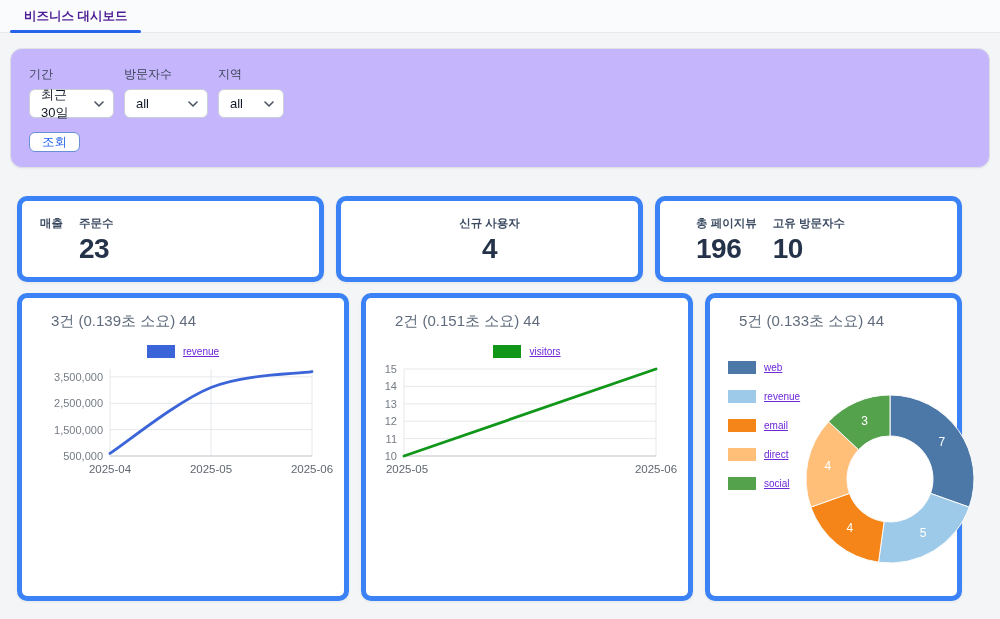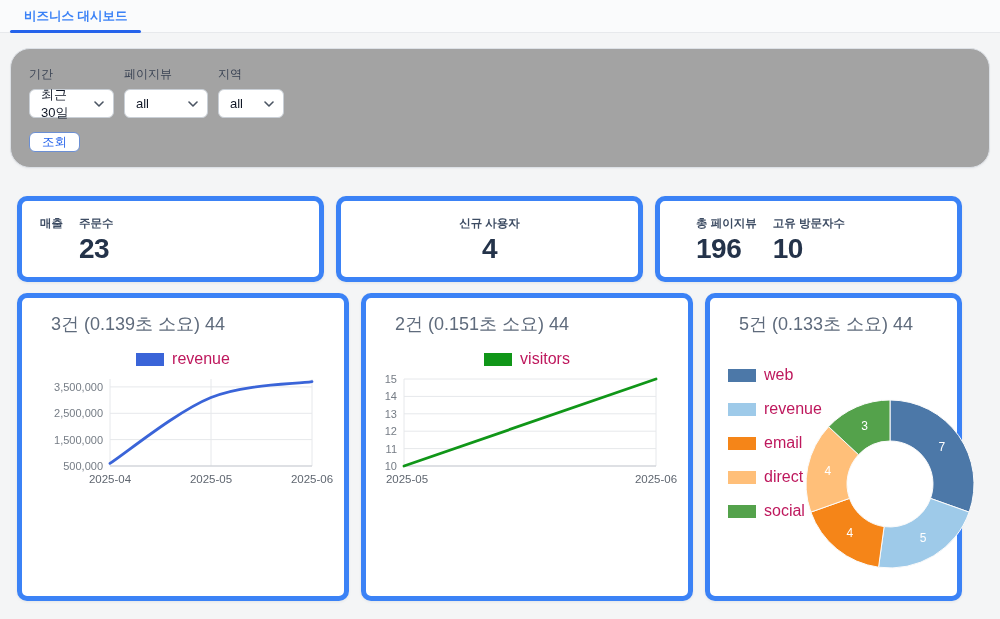--- a/index.html
+++ b/index.html
@@ -12,29 +12,29 @@
   }
   
   .tabbar {
     height:33px; background:#fafbfc; border-bottom:1px solid #e7e9ec;
     display:flex; align-items:stretch; padding-left:10px;
   }
   .tab {
     position:relative; display:flex; align-items:center;
     padding:0 14px; cursor:pointer;
   }
-  .tab .tab-label { font-size:12.5px; font-weight:700; color:#3b82f6; }
+  .tab .tab-label { font-size:12.5px; font-weight:700; color:#4c1d95; }
   .tab.active::after {
     content:""; position:absolute; left:0; right:0; bottom:-1px; height:3px;
     background:#2563eb; border-radius:2px;
   }
   
   .main { padding:0 10px; }
   .filter-panel {
-    margin-top:15px; background:#a3a3a3; border:1px solid #dde1e6; border-radius:20px;
+    margin-top:15px; background:#c4b5fd; border:1px solid #dde1e6; border-radius:12px;
     padding:17px 18px 15px 18px; box-shadow:0 1px 2px rgba(16,24,40,.04);
   }
   .filter-fields { display:flex; gap:10px; }
   .field { display:flex; flex-direction:column; }
   .field-label { font-size:12px; color:#3a4354; margin-bottom:6px; }
   .select {
     height:29px; background:#fff; border:1px solid #c9cfd6; border-radius:6px;
     display:flex; align-items:center; justify-content:space-between;
     padding:0 9px 0 11px; cursor:pointer; font-size:13px; color:#111827;
   }
@@ -59,24 +59,24 @@
     box-shadow:0 1px 3px rgba(16,24,40,.07);
   }
   
   .kpi-card { height:86px; padding:15px 18px; display:flex; gap:16px; align-items:flex-start; }
   .kpi-card.center { justify-content:center; text-align:center; }
   .kpi-card.pad-left { padding-left:36px; }
   .kpi-label { font-size:11.5px; color:#3d4c63; font-weight:700; margin-bottom:2px; }
   .kpi-value { font-size:28px; font-weight:700; color:#24334a; letter-spacing:-0.5px; }
   
   .chart-card { height:308px; padding:14px 16px; }
-  .chart-title { font-size:18px; color:#5f6b7c; display:block; margin-left:13px; }
+  .chart-title { font-size:15px; color:#5f6b7c; display:block; margin-left:13px; }
   .legend-row { display:flex; justify-content:center; align-items:center; gap:8px; margin-top:14px; }
   .legend-swatch { width:28px; height:13px; display:inline-block; flex:0 0 auto; }
-  .legend-label { font-size:16px; color:#be185d; }
+  .legend-label { font-size:10px; color:#6d28d9;text-decoration:underline; }
   .plot { display:block; margin-top:6px; overflow:visible; }
   .donut-body { position:relative; height:252px; }
   .donut-legend { position:absolute; left:2px; top:30px; display:flex; flex-direction:column; gap:16px; }
   .donut-legend .legend-item { display:flex; align-items:center; gap:8px; }
   .donut-svg { position:absolute; left:76px; top:60px; }
 </style>
 </head>
 <body>
 
 <div class="tabbar">
@@ -94,21 +94,21 @@
         <div class="select sel-period">
           <span>최근 30일</span>
           <span class="chev">
             <svg width="10" height="6" viewBox="0 0 10 6">
                 <polyline points="1,1 5,5 9,1" fill="none" stroke="#4b5563" stroke-width="1.6" stroke-linecap="round" stroke-linejoin="round"></polyline>
               </svg>
           </span>
         </div>
       </div>
       <div class="field">
-        <span class="field-label">페이지뷰</span>
+        <span class="field-label">방문자수</span>
         <div class="select sel-channel">
           <span>all</span>
           <span class="chev">
             <svg width="10" height="6" viewBox="0 0 10 6">
                 <polyline points="1,1 5,5 9,1" fill="none" stroke="#4b5563" stroke-width="1.6" stroke-linecap="round" stroke-linejoin="round"></polyline>
               </svg>
           </span>
         </div>
       </div>
       <div class="field">

